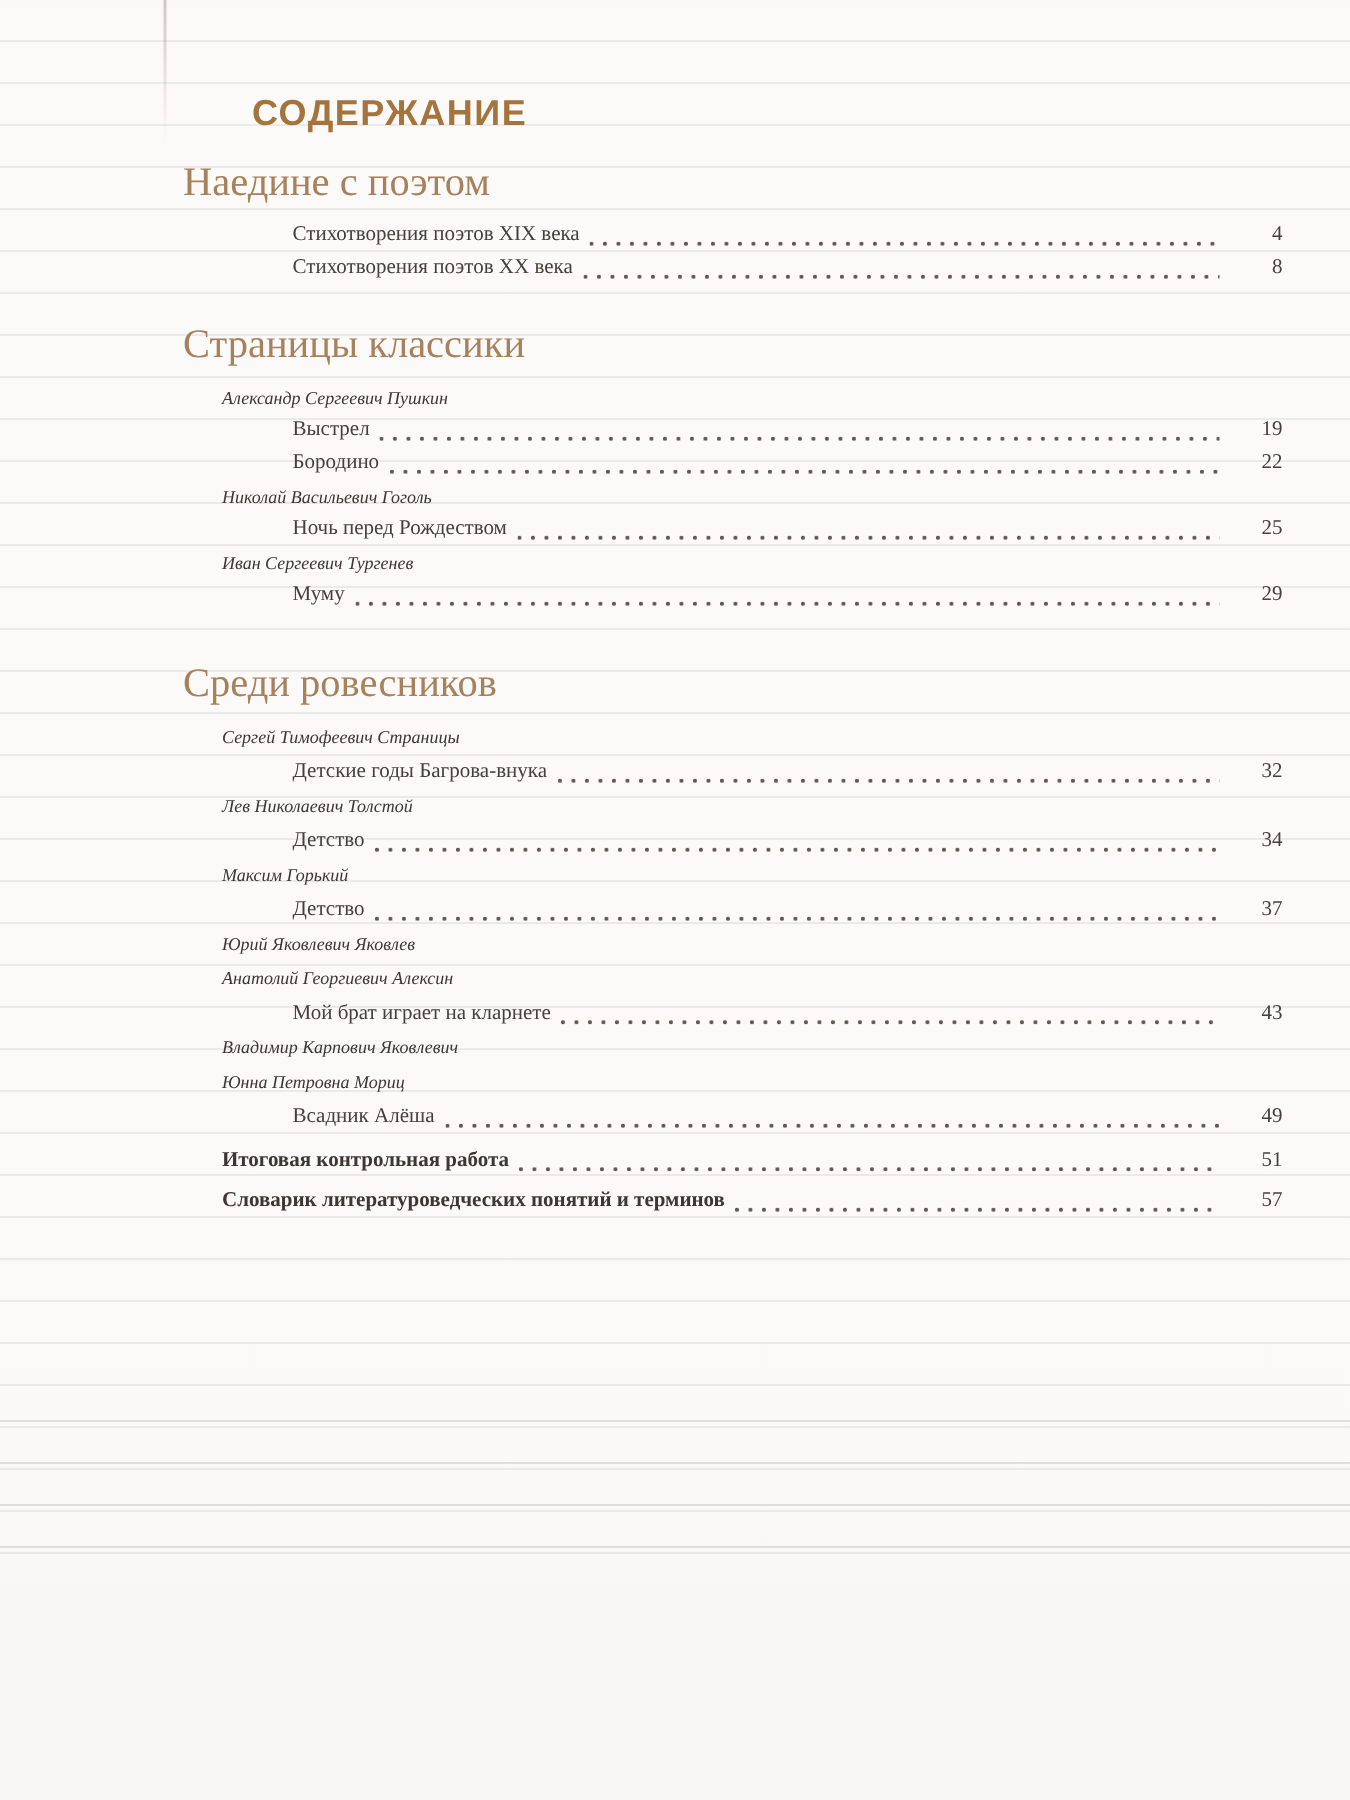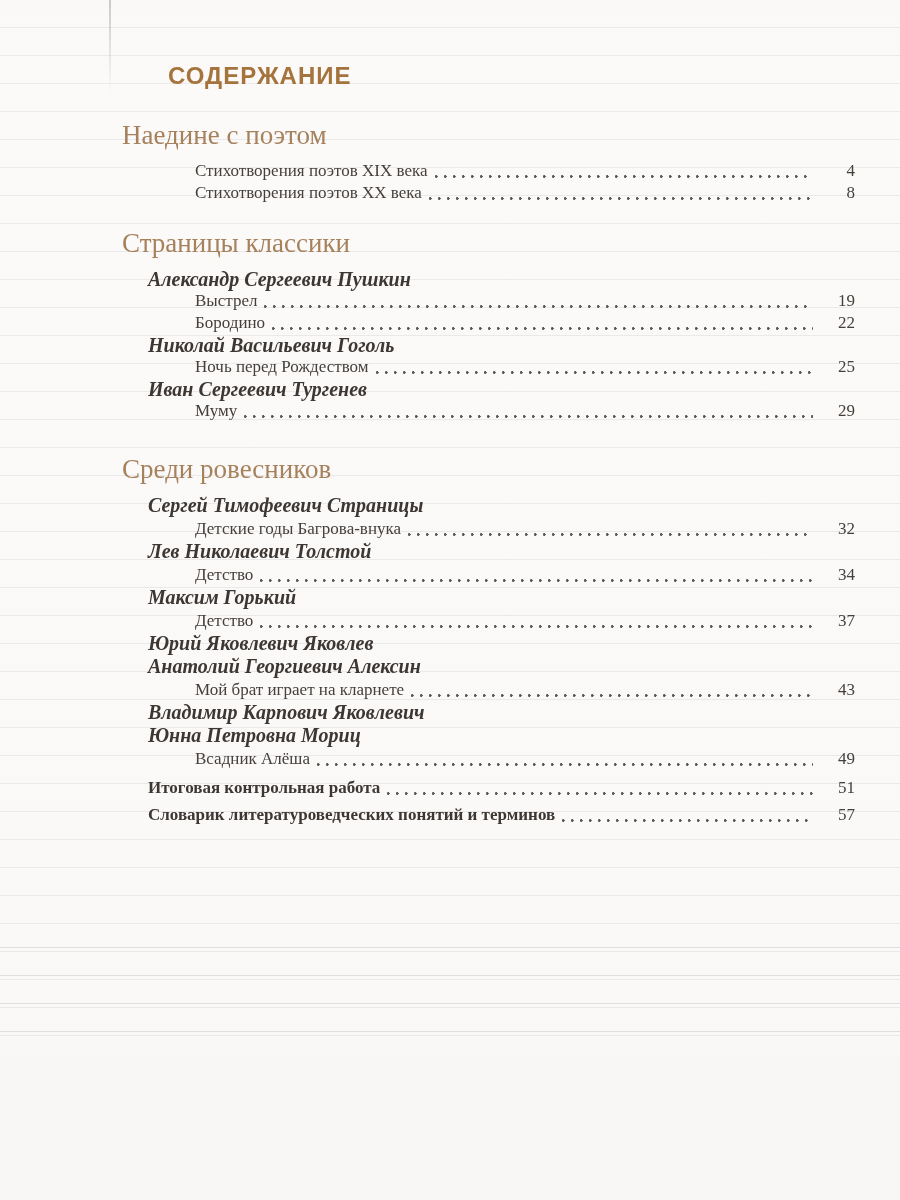--- a/index.html
+++ b/index.html
@@ -54,39 +54,39 @@
   }
   .doc-title{
     margin:0 0 0 46px;
     font-family:"Liberation Sans", sans-serif;
     font-weight:700;
     font-size:24px;line-height:28px;
     letter-spacing:1px;
     color:var(--title-color);
   }
   .toc-section{display:block;}
-  .toc-section:nth-of-type(1){margin-top:30px;}
+  .toc-section:nth-of-type(1){margin-top:16px;}
   .toc-section:nth-of-type(2){margin-top:24px;}
   .toc-section:nth-of-type(3){margin-top:32px;}
   .section-heading{
     margin:0 0 10px 0;
     font-weight:400;
     font-size:27px;line-height:30px;
     color:var(--heading-color);
   }
   .row{
     display:flex;align-items:baseline;
-    font-size:17px;line-height:22px;
+    font-size:14px;line-height:22px;
     color:var(--text-color);
   }
   .toc-section:nth-of-type(3) .row{line-height:23px;}
   .row.author{
     margin-left:26px;
-    font-style:italic;font-weight:700;
-    font-size:20px;
+    font-style:italic;font-weight:400;
+    font-size:12px;
     color:var(--author-color);
     align-items:center;
   }
   .row.work{margin-left:73px;}
   .row.bold{
     margin-left:26px;
     font-weight:700;
     color:var(--author-color);
   }
   .row .label{white-space:nowrap;}

